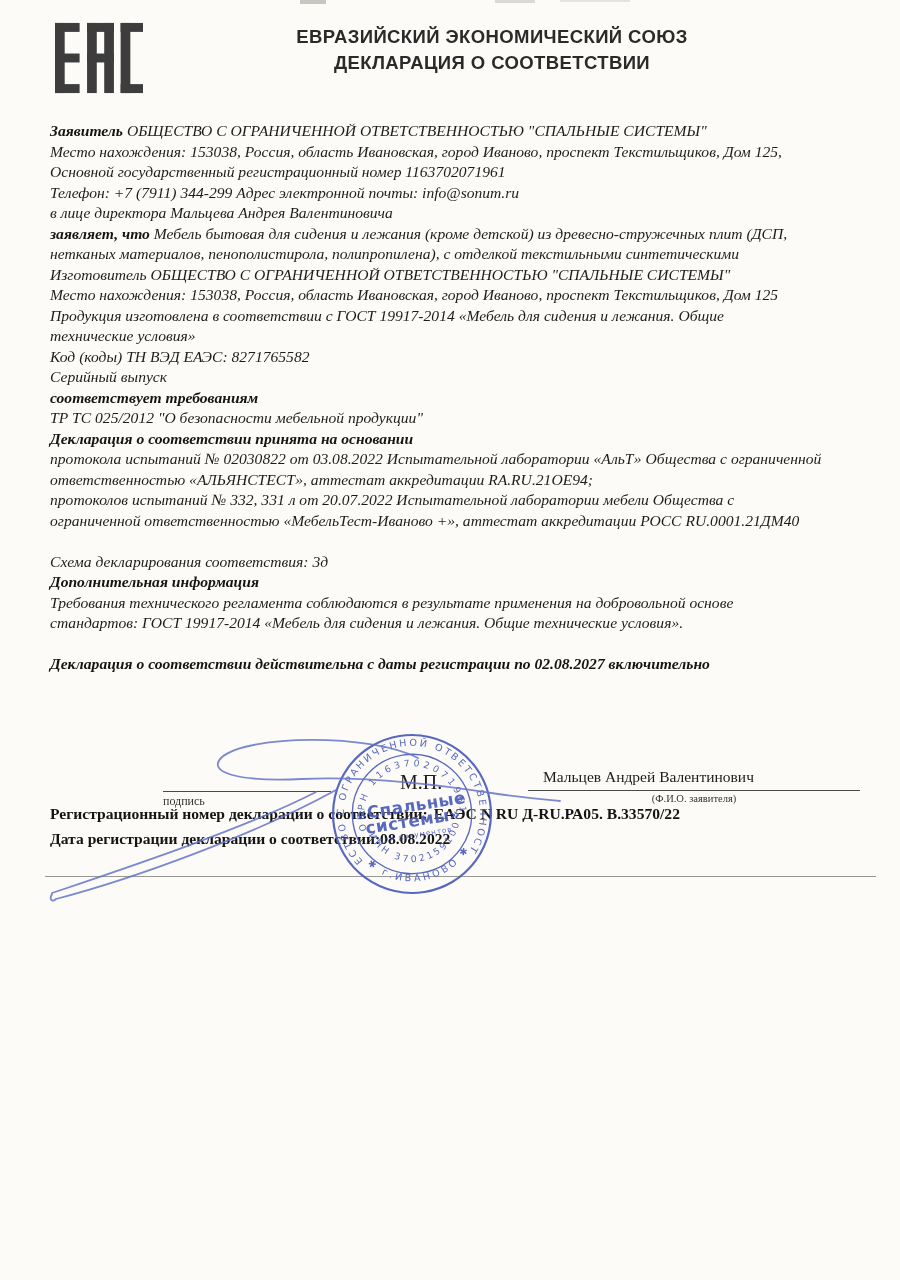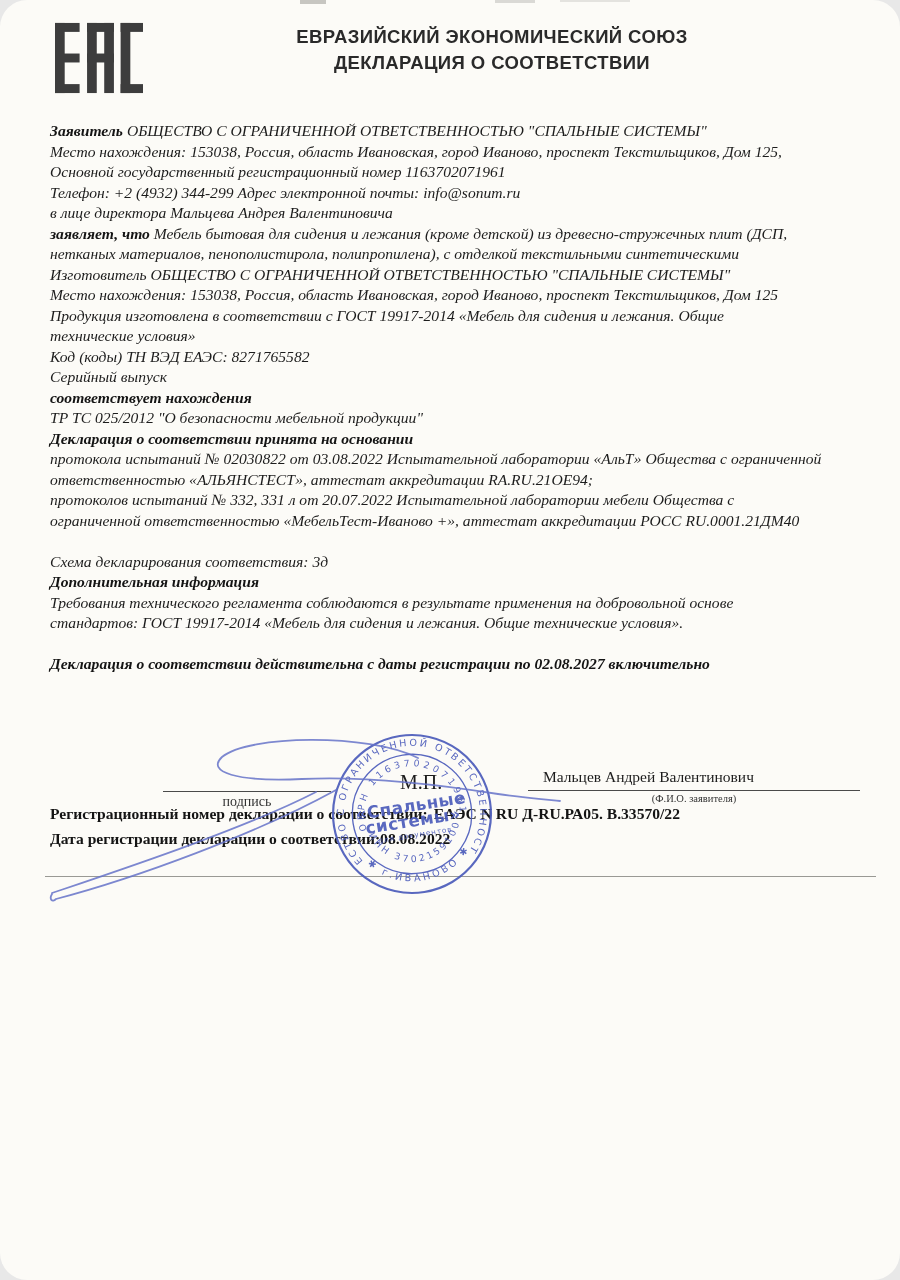--- a/index.html
+++ b/index.html
@@ -4,21 +4,20 @@
 <style>
   html,body{margin:0;padding:0;background:#e8e8e8;}
   .page{
     position:relative;
     width:900px;height:1280px;
     margin:0 auto;
     background:#fcfbf7;
     overflow:hidden;
     font-family:"Liberation Serif","DejaVu Serif",serif;
     color:#1c1c1c;
-    border-radius:27px;
   }
   
   .scan-artifact{position:absolute;background:#9a9a96;opacity:.55;}
   .art1{left:300px;top:0;width:26px;height:4px;}
   .art2{left:495px;top:0;width:40px;height:3px;opacity:.35;}
   .art3{left:560px;top:0;width:70px;height:2px;opacity:.25;}
 
   
   .eac-logo{position:absolute;left:55px;top:18px;width:88px;height:80px;}
 
@@ -36,21 +35,21 @@
   .line{
     font-size:15.6px;line-height:20.5px;white-space:nowrap;
   }
   .line b{font-weight:bold;color:#141414;}
 
   
   .abs{position:absolute;white-space:nowrap;}
   .mp-label{left:400px;top:771px;font-size:20px;}
   .signer-name{left:543px;top:768px;font-size:15.5px;text-align:center;}
   .sig-line{left:163px;top:791px;width:168px;border-top:1.4px solid #4a4a4a;height:0;}
-  .sig-caption{left:163px;top:794px;width:168px;text-align:center;font-size:14px;color:#333;}
+  .sig-caption{left:163px;top:794px;width:168px;font-size:12px;color:#333;}
   .fio-line{left:528px;top:790px;width:332px;border-top:1.4px solid #4a4a4a;height:0;}
   .fio-caption{left:528px;top:793px;width:332px;text-align:center;font-size:10.5px;color:#333;}
   .reg-line{left:50px;top:805px;font-size:15.6px;font-weight:bold;color:#141414;}
   .date-line{left:50px;top:830px;font-size:15.6px;font-weight:bold;color:#141414;}
   .reg-line .gap{display:inline-block;width:6px;}
 
   .bottom-rule{left:45px;top:876px;width:831px;border-top:1.6px solid #8e8e88;height:0;opacity:.9;}
 
   
   .stamp{position:absolute;left:328px;top:730px;width:168px;height:168px;transform:rotate(-9deg);opacity:.92;}
@@ -92,31 +91,31 @@
 
   <div class="doc-title">
     <div>ЕВРАЗИЙСКИЙ ЭКОНОМИЧЕСКИЙ СОЮЗ</div>
     <div>ДЕКЛАРАЦИЯ О СООТВЕТСТВИИ</div>
   </div>
 
   <div class="doc-body">
       <div class="line"><b>Заявитель</b> ОБЩЕСТВО С ОГРАНИЧЕННОЙ ОТВЕТСТВЕННОСТЬЮ "СПАЛЬНЫЕ СИСТЕМЫ"</div>
       <div class="line">Место нахождения: 153038, Россия, область Ивановская, город Иваново, проспект Текстильщиков, Дом 125,</div>
       <div class="line">Основной государственный регистрационный номер 1163702071961</div>
-      <div class="line">Телефон: +2 (4932) 344-299 Адрес электронной почты: info@sonum.ru</div>
+      <div class="line">Телефон: +7 (7911) 344-299 Адрес электронной почты: info@sonum.ru</div>
       <div class="line">в лице директора Мальцева Андрея Валентиновича</div>
       <div class="line"><b>заявляет, что</b> Мебель бытовая для сидения и лежания (кроме детской) из древесно-стружечных плит (ДСП,</div>
       <div class="line">нетканых материалов, пенополистирола, полипропилена), с отделкой текстильными синтетическими</div>
       <div class="line">Изготовитель ОБЩЕСТВО С ОГРАНИЧЕННОЙ ОТВЕТСТВЕННОСТЬЮ "СПАЛЬНЫЕ СИСТЕМЫ"</div>
       <div class="line">Место нахождения: 153038, Россия, область Ивановская, город Иваново, проспект Текстильщиков, Дом 125</div>
       <div class="line">Продукция изготовлена в соответствии с ГОСТ 19917-2014 «Мебель для сидения и лежания. Общие</div>
       <div class="line">технические условия»</div>
       <div class="line">Код (коды) ТН ВЭД ЕАЭС: 8271765582</div>
       <div class="line">Серийный выпуск</div>
-      <div class="line"><b>соответствует нахождения</b></div>
+      <div class="line"><b>соответствует требованиям</b></div>
       <div class="line">ТР ТС 025/2012 "О безопасности мебельной продукции"</div>
       <div class="line"><b>Декларация о соответствии принята на основании</b></div>
       <div class="line">протокола испытаний № 02030822 от 03.08.2022 Испытательной лаборатории «АльТ» Общества с ограниченной</div>
       <div class="line">ответственностью «АЛЬЯНСТЕСТ», аттестат аккредитации RA.RU.21OE94;</div>
       <div class="line">протоколов испытаний № 332, 331 л от 20.07.2022 Испытательной лаборатории мебели Общества с</div>
       <div class="line">ограниченной ответственностью «МебельТест-Иваново +», аттестат аккредитации РОСС RU.0001.21ДМ40</div>
       <div class="line">&nbsp;</div>
       <div class="line">Схема декларирования соответствия: 3д</div>
       <div class="line"><b>Дополнительная информация</b></div>
       <div class="line">Требования технического регламента соблюдаются в результате применения на добровольной основе</div>

